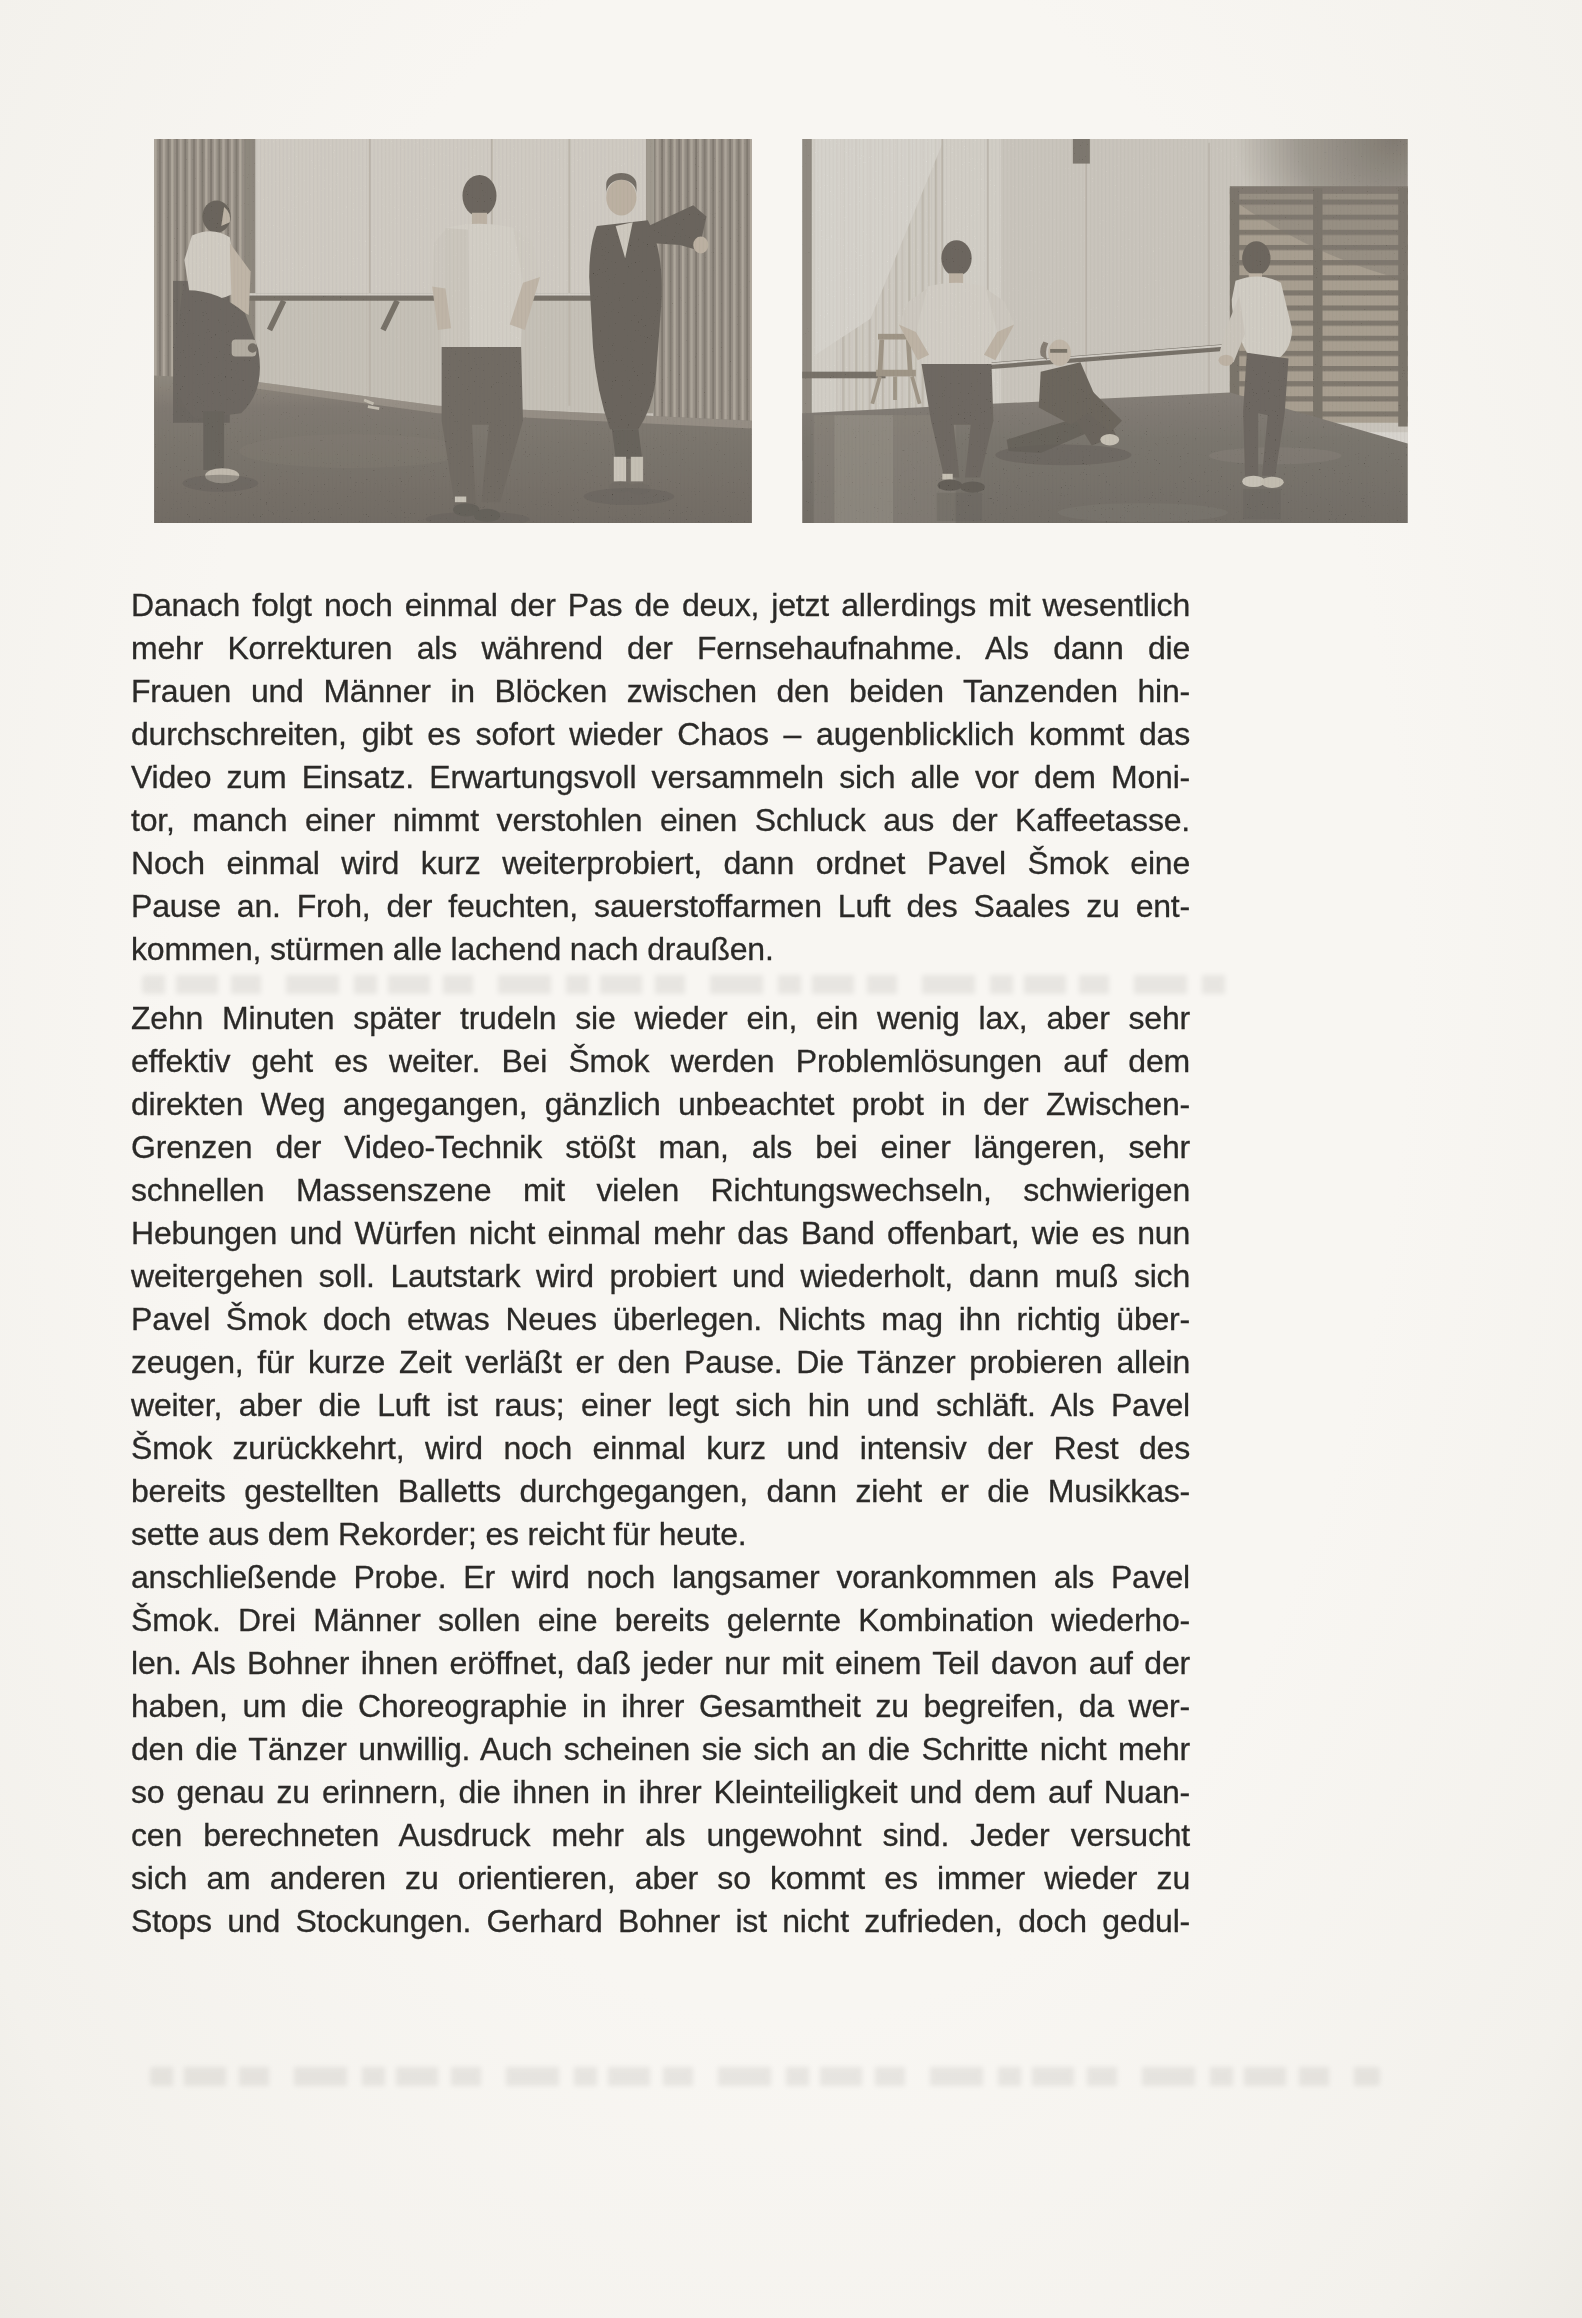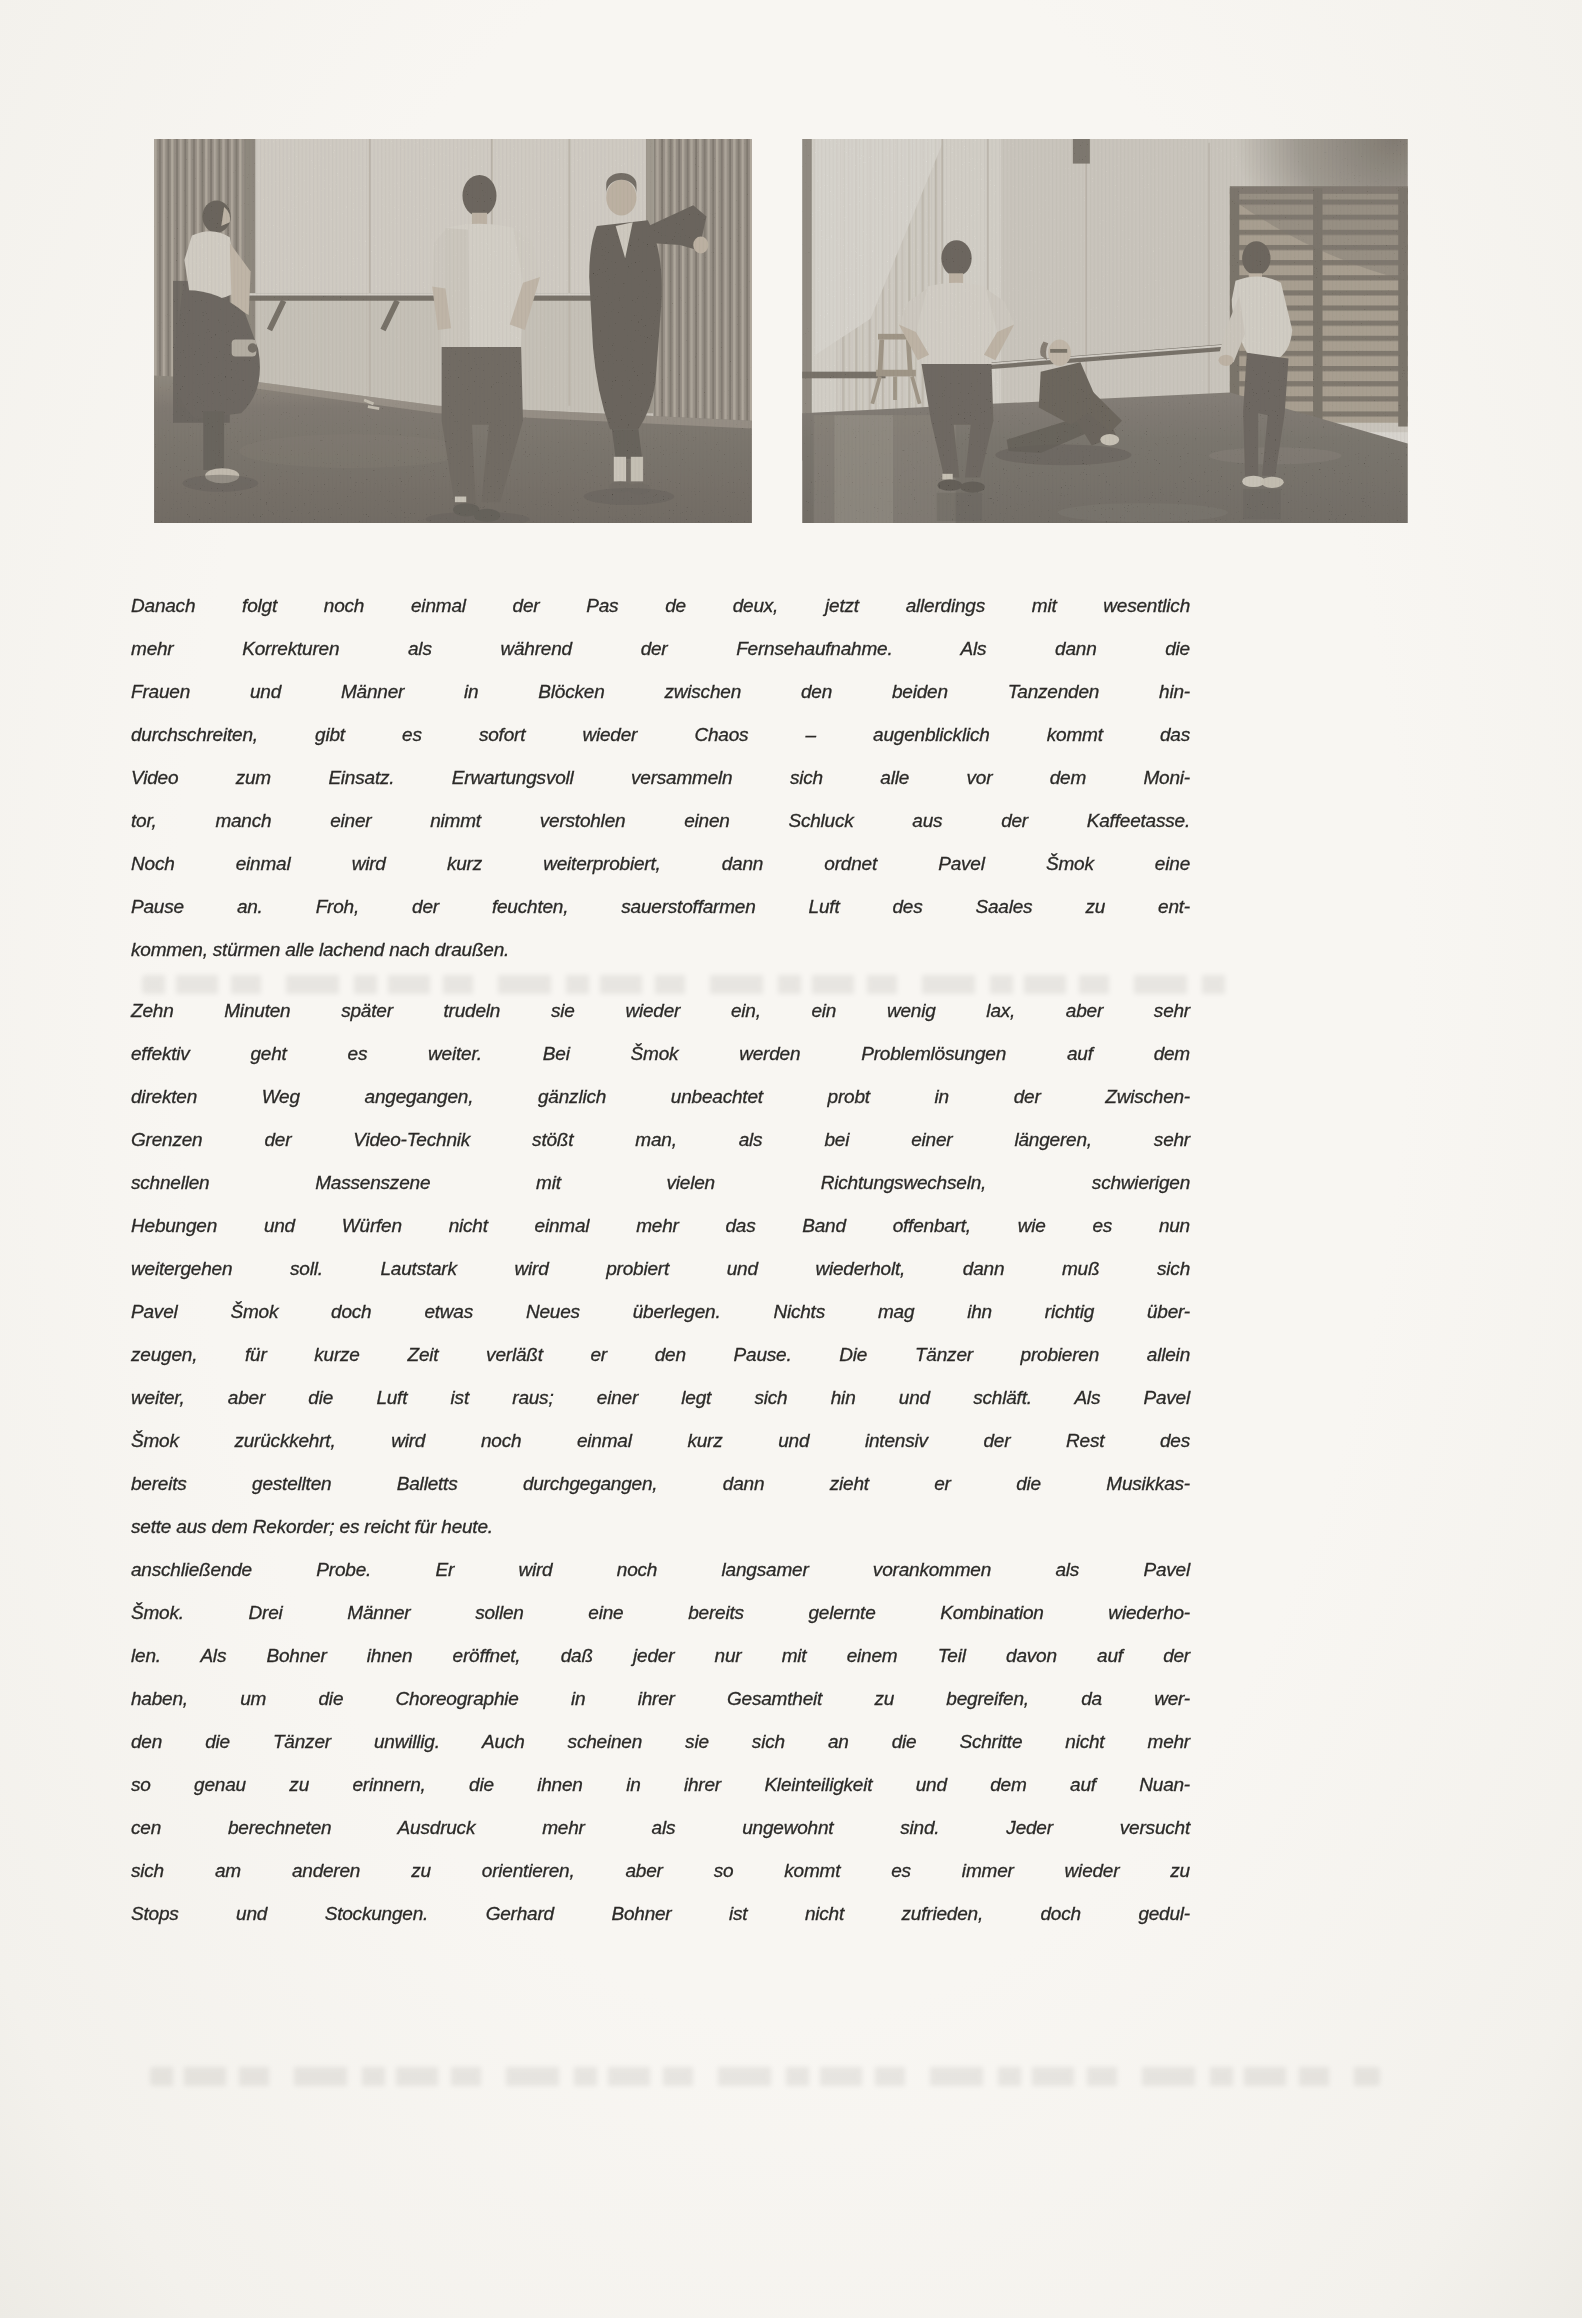--- a/index.html
+++ b/index.html
@@ -10,25 +10,25 @@
     font-family:"Liberation Sans", sans-serif;
   }
   figure.photo { position:absolute; margin:0; padding:0; }
   .photo-left  { left:154px; top:139px; width:598px; height:384px; }
   .photo-right { left:802px; top:139px; width:606px; height:384px; }
   .photo svg { display:block; width:100%; height:100%; }
 
   .text-column {
     position:absolute; left:131px; top:584px; width:1059px;
     color:#2b2a28;
-    font-size:19px; line-height:43px; letter-spacing:-0.2px;font-style:italic;
+    font-size:32px; line-height:43px; letter-spacing:-0.2px;
     -webkit-text-stroke:0.3px #2b2a28;
   }
   .para { margin:0; }
-  .para.gap { margin-top:18px; }
+  .para.gap { margin-top:26px; }
   .line { text-align:justify; text-align-last:justify; }
   .para .line:last-child { text-align-last:left; }
   .para.justify-final .line:last-child { text-align-last:justify; }
 
   .ghost {
     position:absolute; height:19px; opacity:0.13; filter:blur(2.4px);
     color:#7d7a74;
     background-image:
       repeating-linear-gradient(90deg,
         currentColor 0 23px,  transparent 23px 34px,

